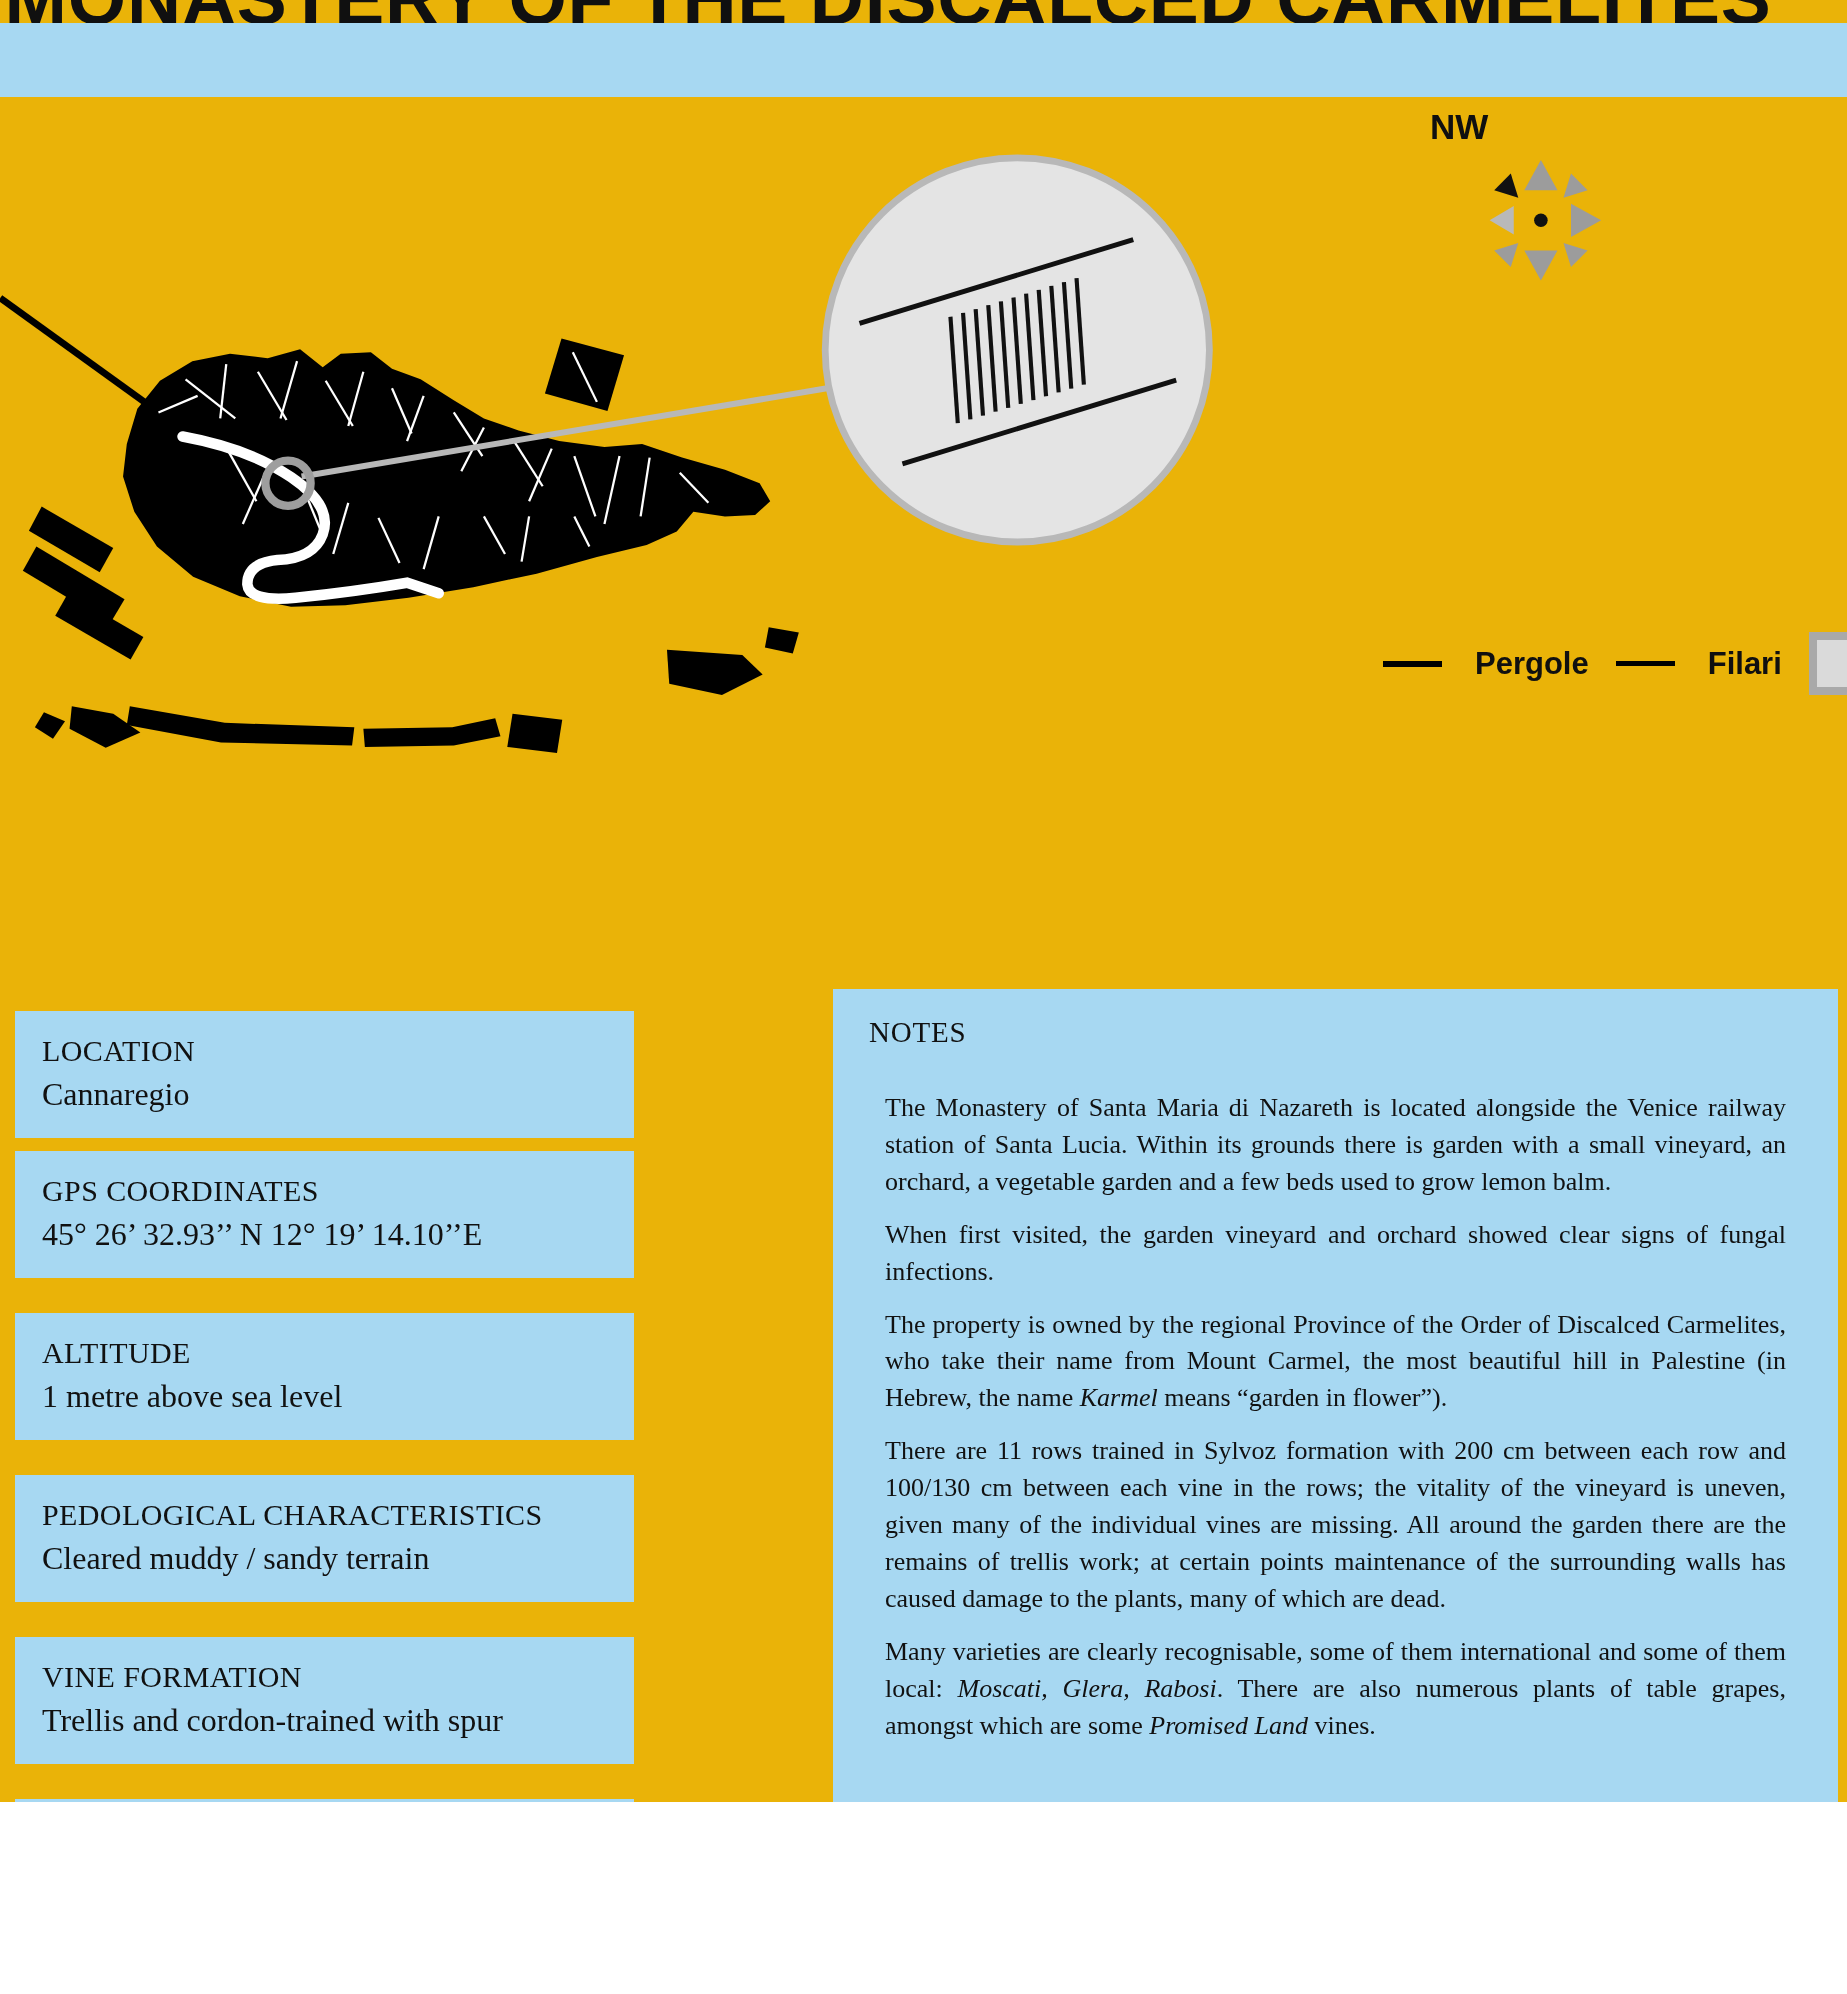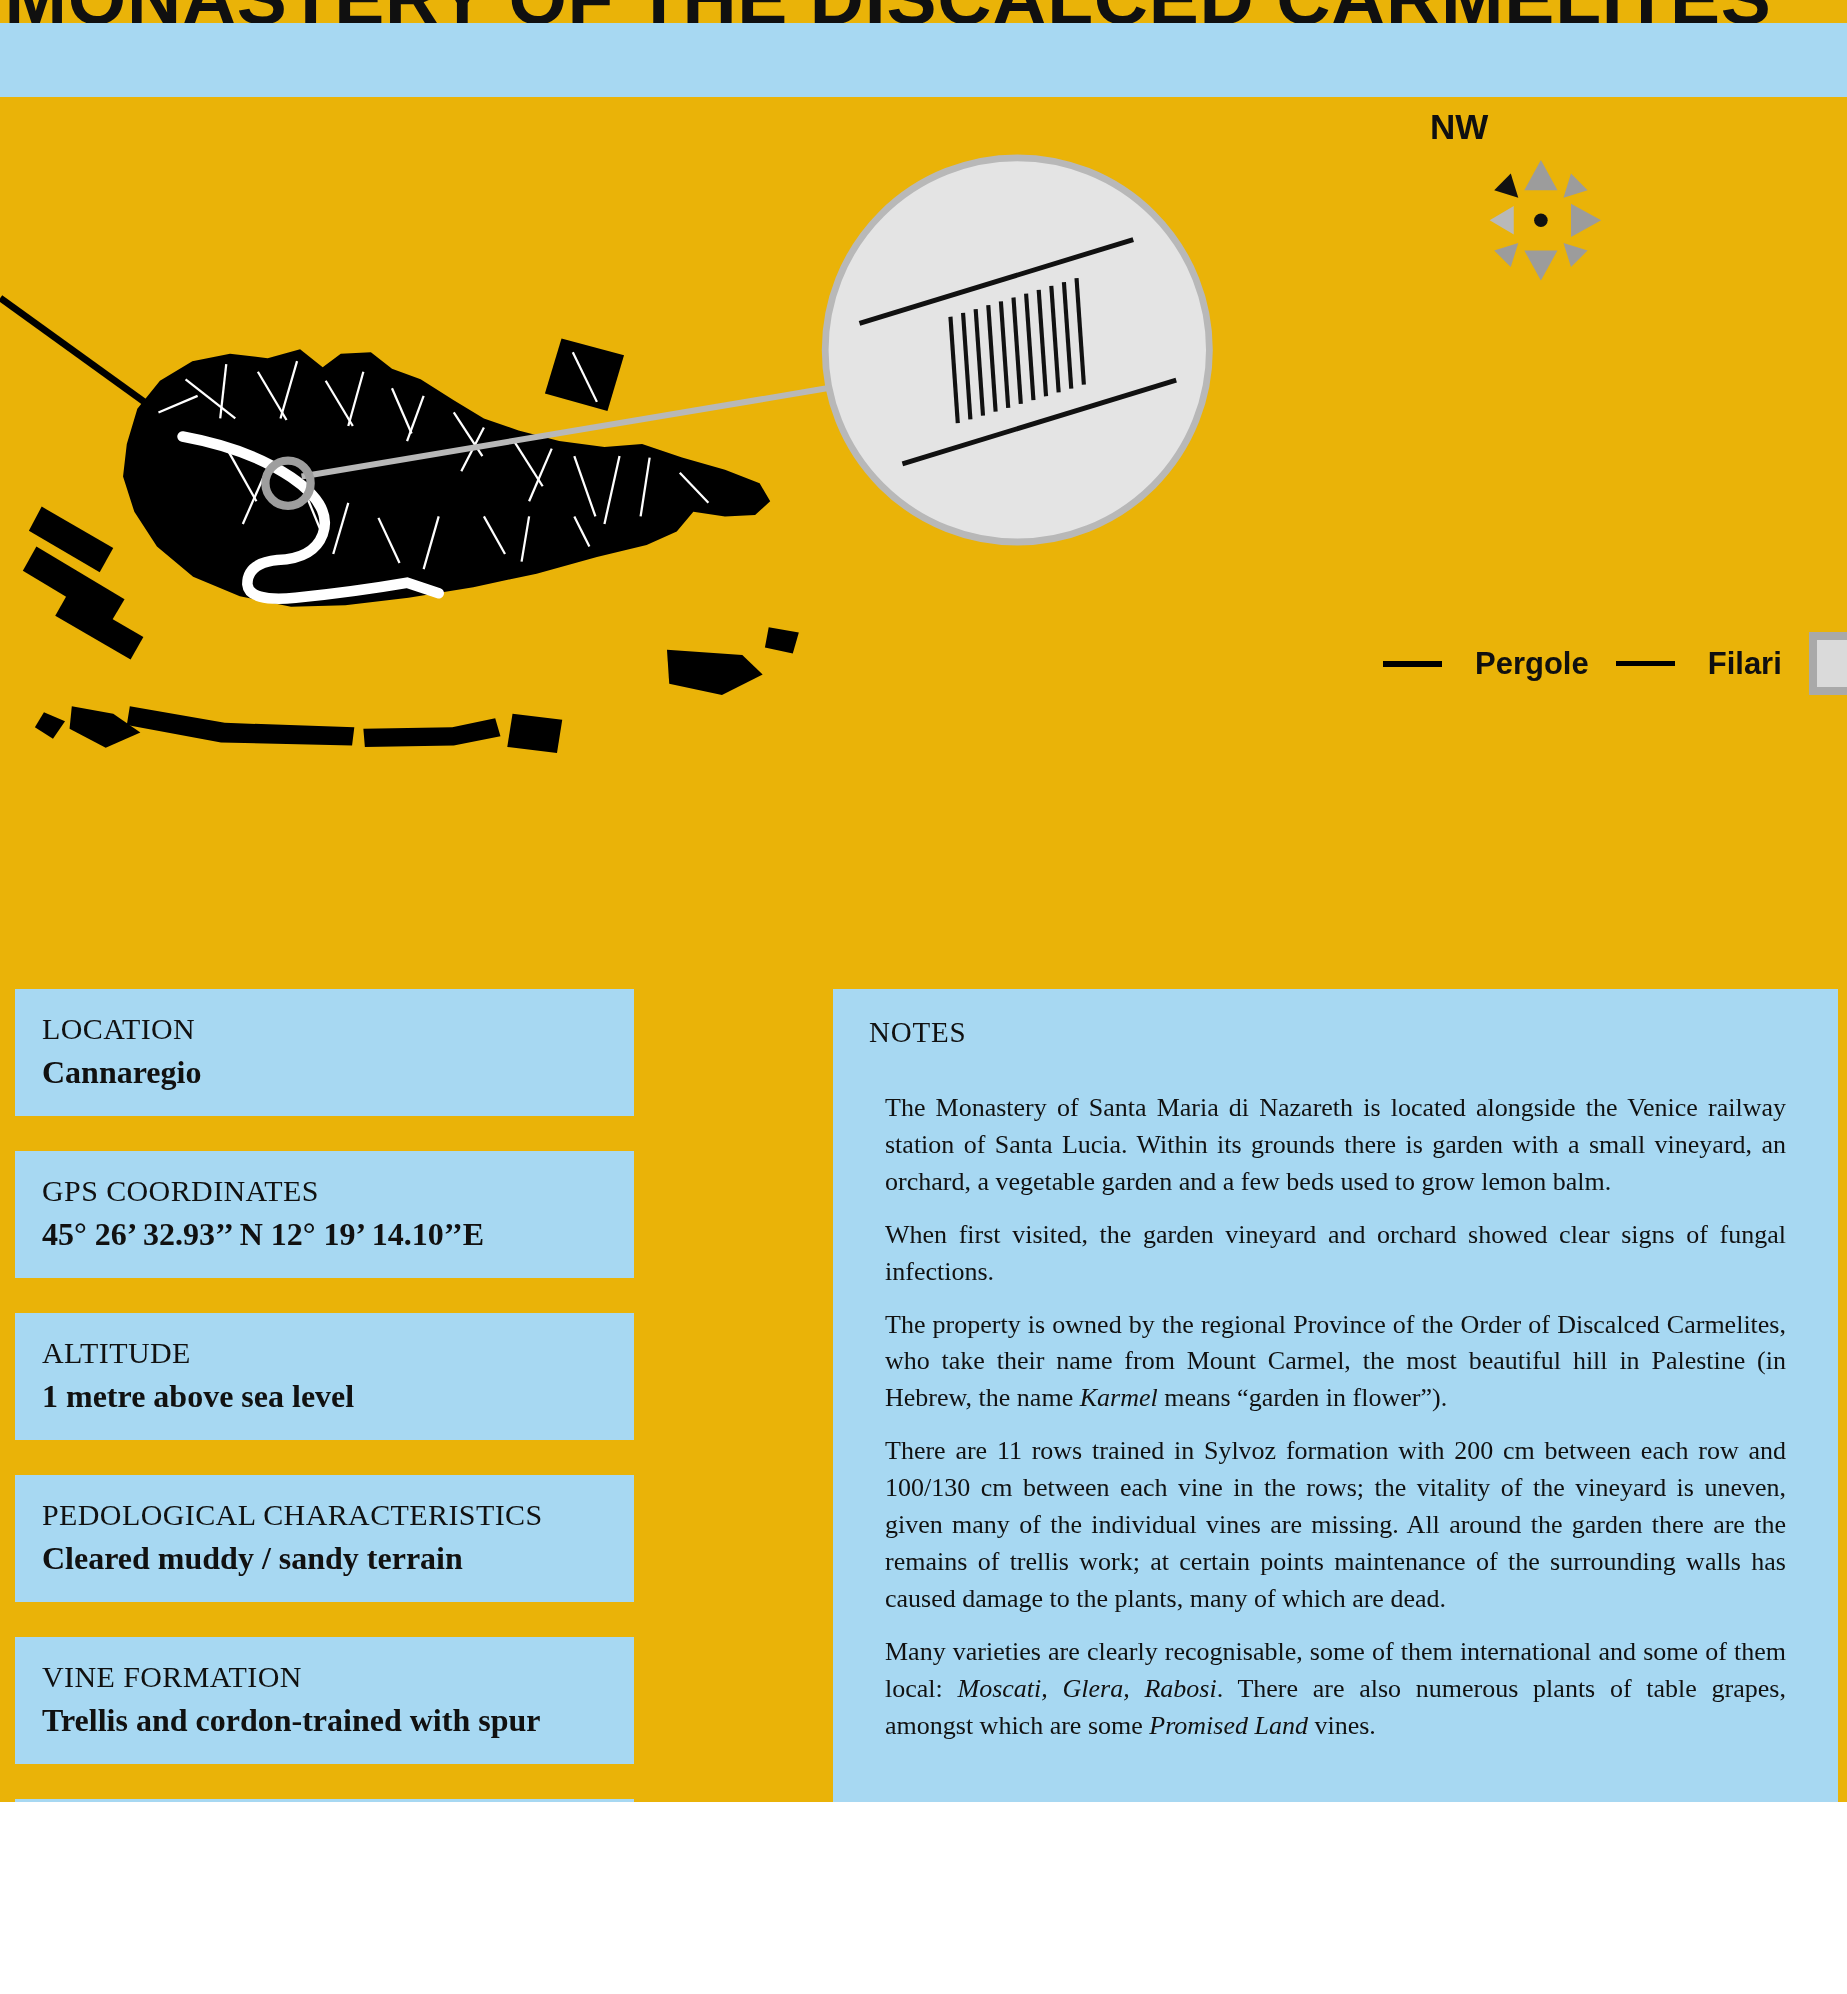--- a/index.html
+++ b/index.html
@@ -40,21 +40,21 @@
   }
   .legend-label{
     font-family:"Liberation Sans",sans-serif;font-weight:bold;font-size:31px;color:#101010;white-space:nowrap;
   }
   
   .info-box{
     position:absolute;left:15px;width:619px;height:127px;
     background:var(--accent-blue);padding:22.6px 27px;
   }
   .info-label{font-size:30px;letter-spacing:0.4px;line-height:1.15;}
-  .info-value{font-size:32px;line-height:1.15;margin-top:7.5px;font-weight:bold;}
+  .info-value{font-size:32px;line-height:1.15;margin-top:7.5px;}
   
   .notes-box{
     position:absolute;left:833px;top:989px;width:1005px;height:937px;
     background:var(--accent-blue);padding:27px 36px;
   }
   .notes-heading{font-size:29px;letter-spacing:0.8px;margin:0 0 41px 0;font-weight:normal;}
   .notes-p{margin:16px;font-size:26px;line-height:1.42;text-align:justify;}
 </style>
 </head>
 <body>
@@ -178,21 +178,21 @@
     <div class="legend-item">
       <span class="swatch-line thin"></span>
       <span class="legend-label">Filari</span>
     </div>
     <div class="legend-item">
       <span class="swatch-square"></span>
       <span class="legend-label">Orto e aiuole di melissa</span>
     </div>
   </div>
 
-  <section class="info-box" style="top:989px">
+  <section class="info-box" style="top:1011px">
     <div class="info-label">LOCATION</div>
     <div class="info-value">Cannaregio</div>
   </section>
   <section class="info-box" style="top:1151px">
     <div class="info-label">GPS COORDINATES</div>
     <div class="info-value">45° 26’ 32.93’’ N 12° 19’ 14.10’’E</div>
   </section>
   <section class="info-box" style="top:1313px">
     <div class="info-label">ALTITUDE</div>
     <div class="info-value">1 metre above sea level</div>

